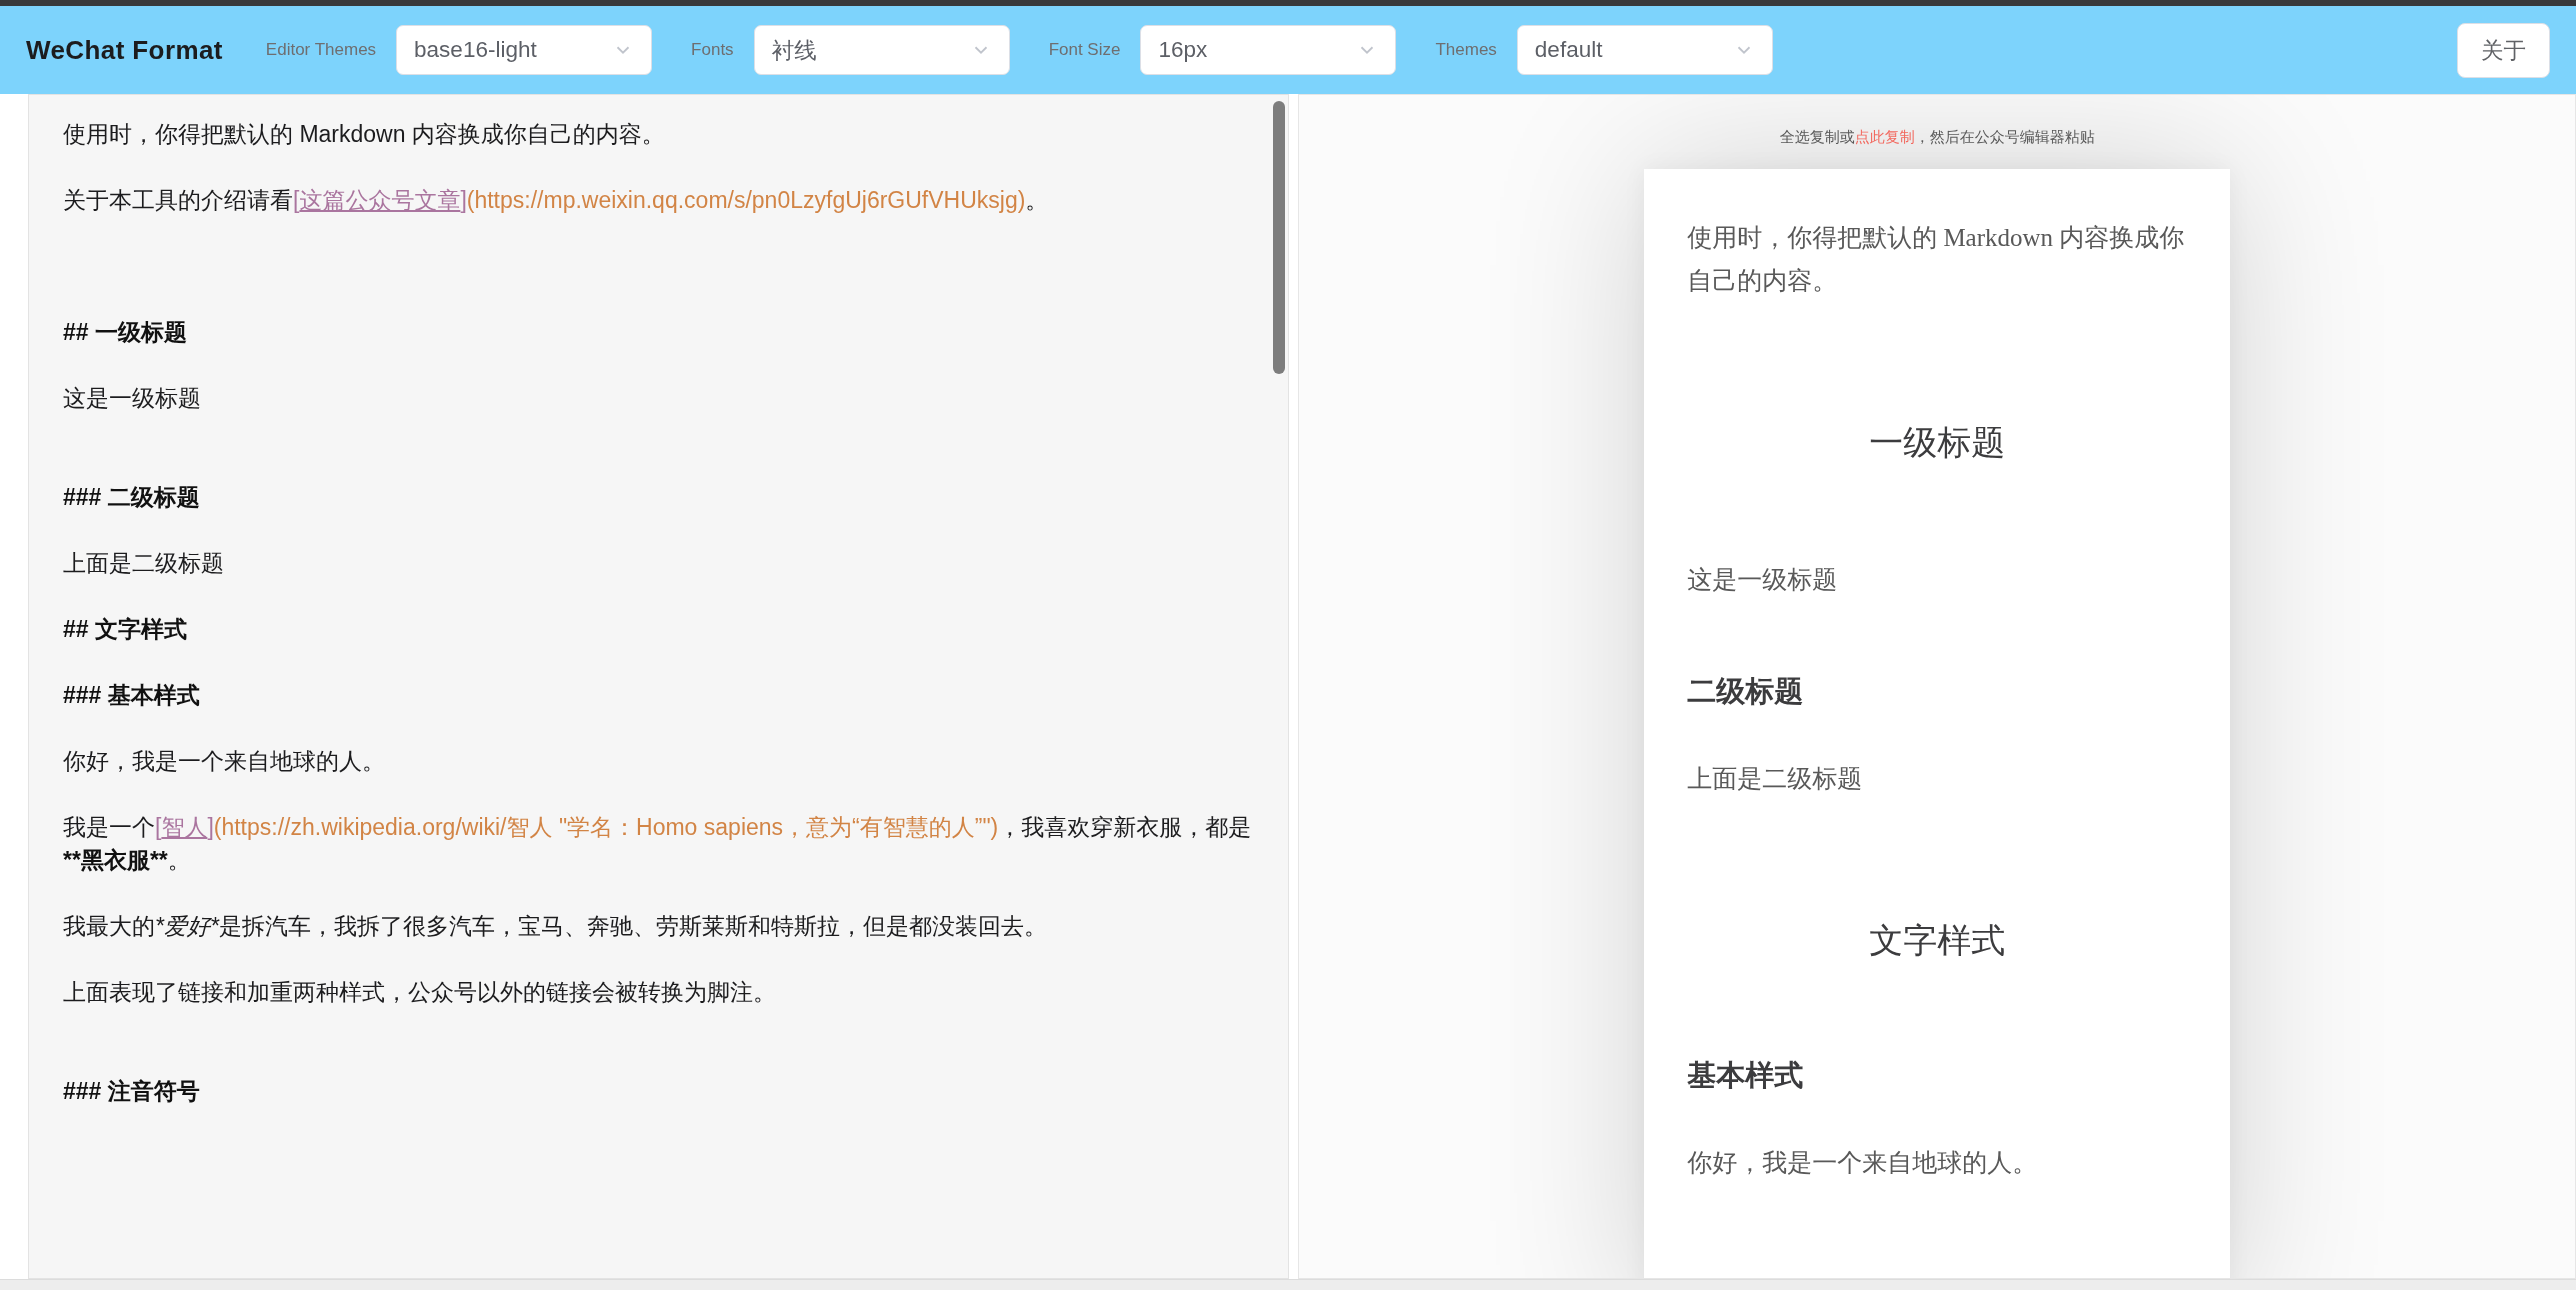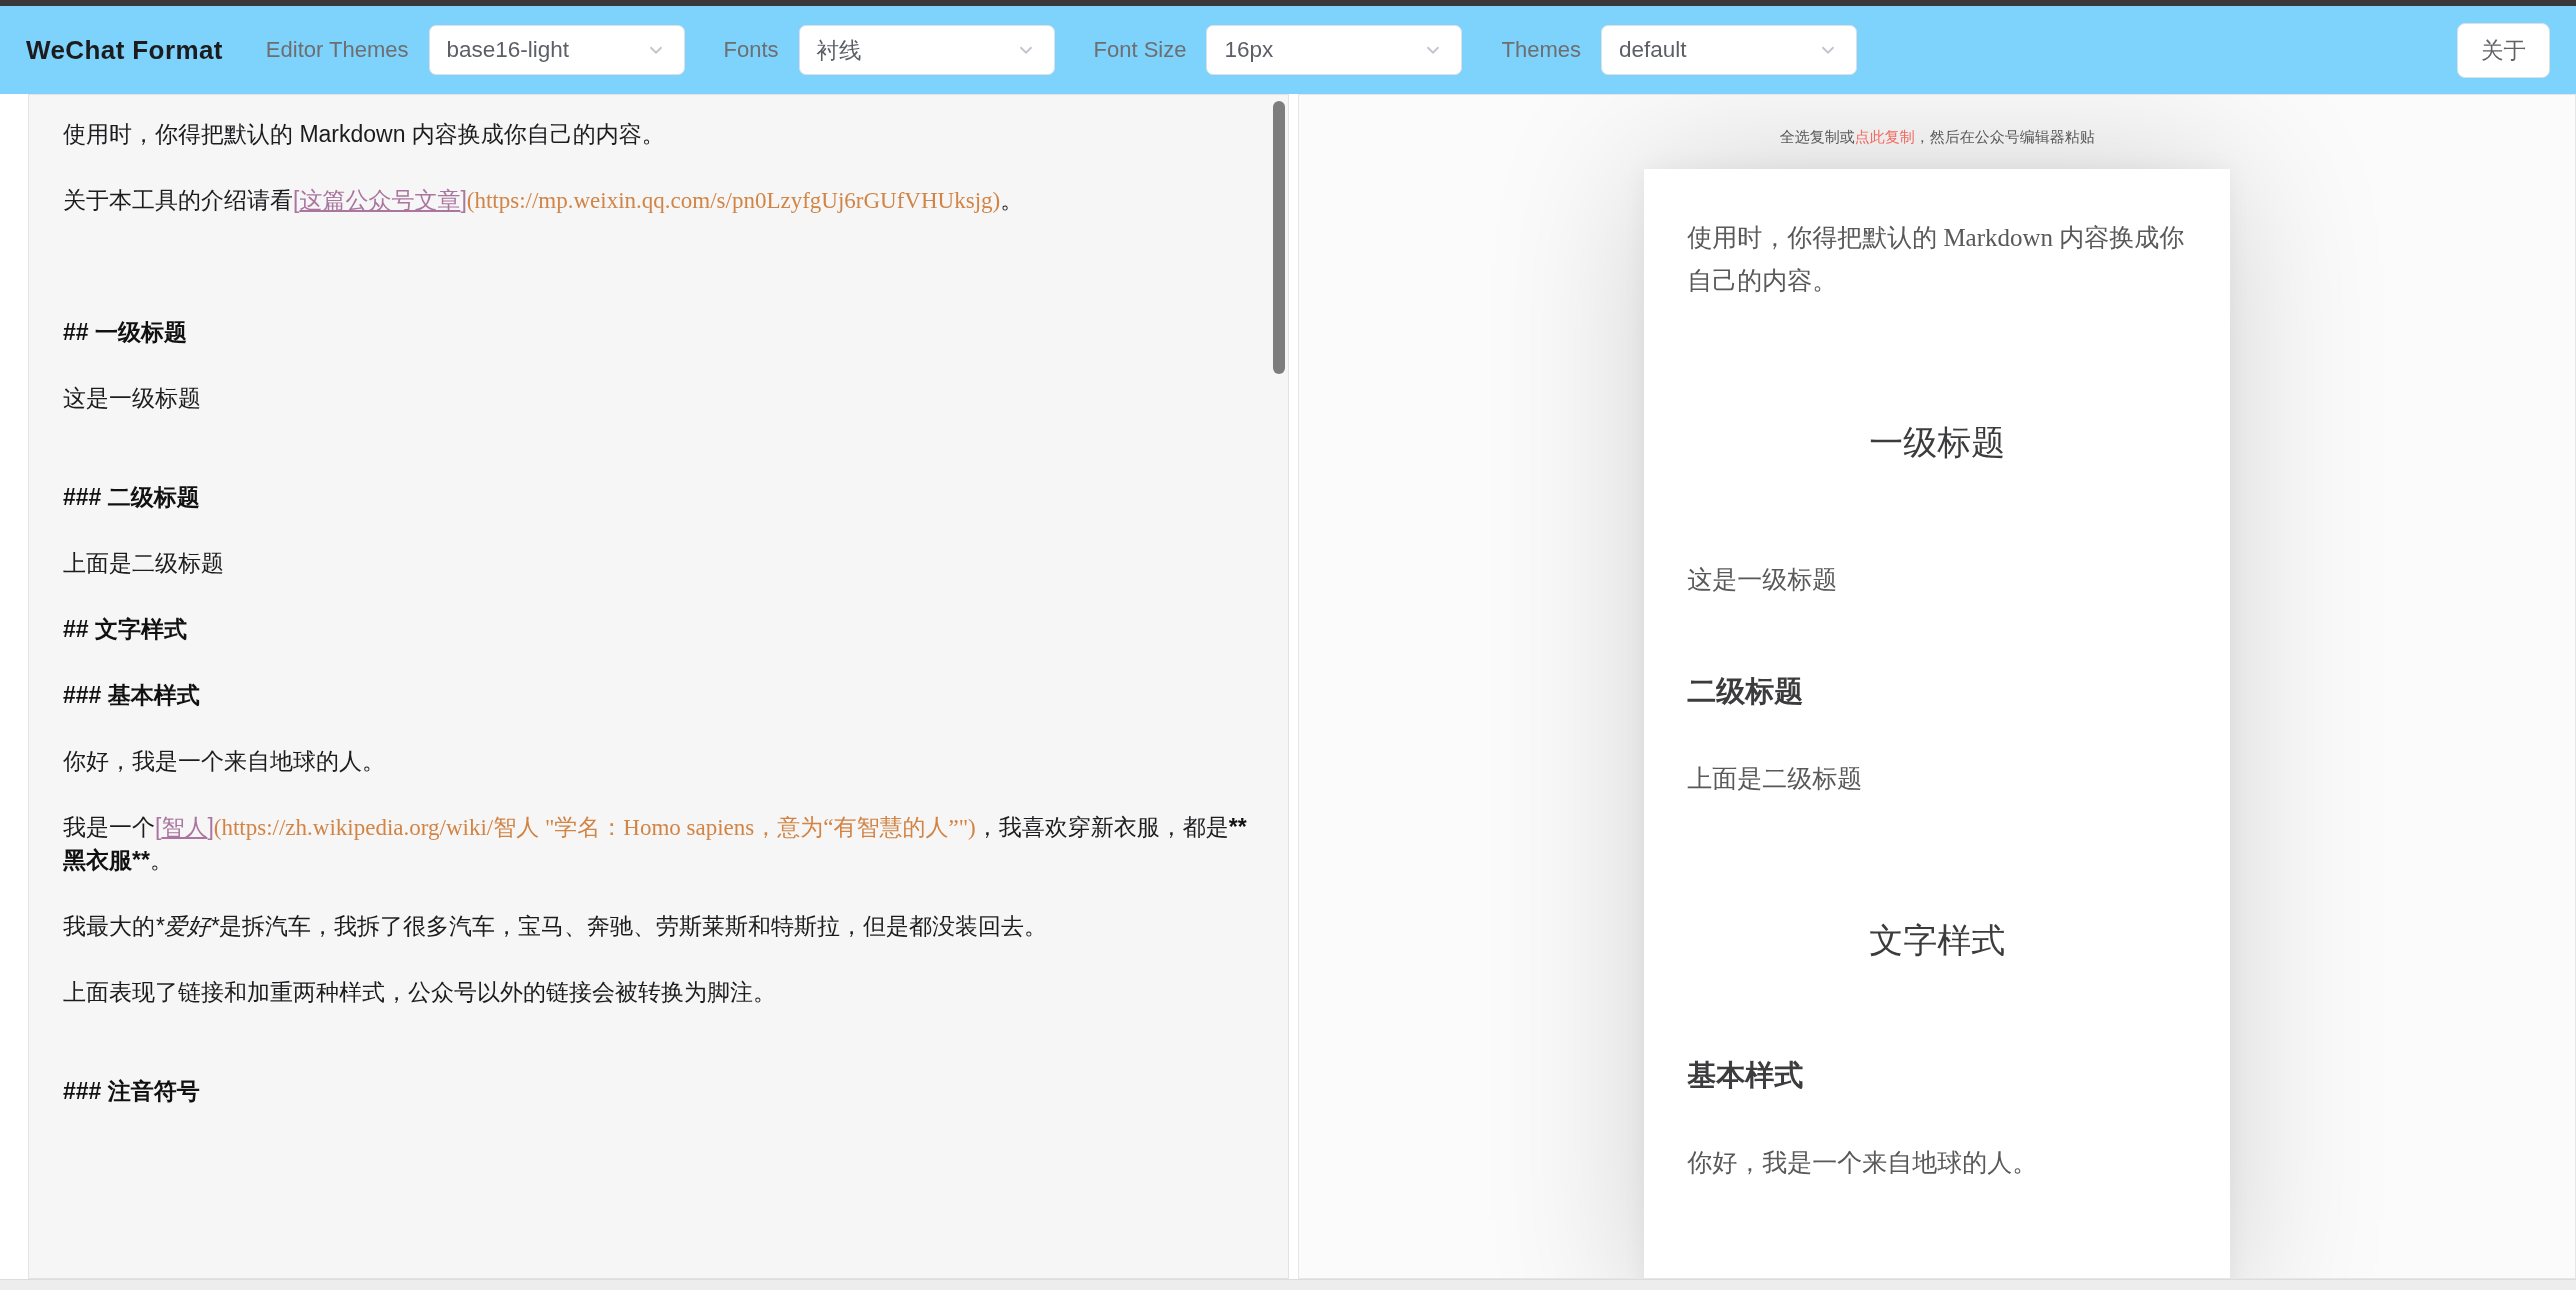--- a/index.html
+++ b/index.html
@@ -6,39 +6,39 @@
     --red:#e64d26; --copyred:#f2695f; --purple:#aa759f; --orange:#d28445;
     --ed-bg:#f6f6f6; --pv-text:#595959;
   }
   *{box-sizing:border-box; margin:0; padding:0;}
   html,body{width:2576px; height:1290px; overflow:hidden; background:#ffffff;
     font-family:"Liberation Sans","DejaVu Sans",sans-serif;}
   .top-strip{height:6.2px; background:#39393b;}
   
   .toolbar{height:88px; display:flex; align-items:center; padding:0 26px; background:#7dd3fc;}
   .brand{font-size:26px; font-weight:600; color:#1c1c1e; margin-right:43px; letter-spacing:0.4px;}
-  .tb-label{font-size:22px; color:#6e6e70; margin-right:20px; white-space:nowrap;}
+  .tb-label{font-size:17px; color:#6e6e70; margin-right:20px; white-space:nowrap;}
   .select{width:256px; height:50px; border:1.6px solid #dcdfe6; border-radius:7px; background:#fff;
     display:flex; align-items:center; justify-content:space-between; padding:0 17px;
     margin-right:39px; cursor:pointer;}
   .select .val{font-size:22.5px; color:#5c5f66;}
   .select svg{width:22px; height:22px;}
   .spacer{flex:1;}
   .about{border:1.6px solid #dcdfe6; border-radius:8px; background:#fff; color:#606266;
     font-size:22.5px; padding:11px 23px; cursor:pointer; font-family:inherit;}
   
   .main{display:flex; height:1185px; padding-left:28px;}
   .editor-pane{width:1261px; height:100%; background:var(--ed-bg); border:1.6px solid #e3e3e3;
     position:relative; padding:23px 34px 0 34px; overflow:hidden;}
   .ed-line{font-size:23px; line-height:33px; color:#1c1c1e; white-space:pre-wrap; word-break:break-all;}
   .seg-b{font-weight:700; color:#111;}
   .seg-i{font-style:italic;}
   .seg-lk{color:var(--purple); text-decoration:underline;}
   .seg-lkb{color:var(--purple);}
-  .seg-url{color:var(--orange);font-family:Liberation Serif, serif;}
+  .seg-url{color:var(--orange);}
   .scroll-thumb{position:absolute; top:6.2px; right:3.1px; width:11.6px; height:273px;
     border-radius:6.2px; background:#7d7d7d;}
   .divider{width:9.3px; background:#fff;}
   .preview-pane{flex:1; height:100%; background:#fbfbfb; border:1.6px solid #e6e6e6;
     overflow:hidden; position:relative;}
   .copybar{margin-top:33px; text-align:center; font-size:15px; color:#595959;}
   .copybar a{color:var(--copyred); text-decoration:none; cursor:pointer;}
   
   .card{width:586px; margin:22px auto 0; background:#fff; min-height:1148px;
     padding:47px 43px; box-shadow:0 0 147px rgba(0,0,0,0.17), 0 0 23px rgba(0,0,0,0.05);

